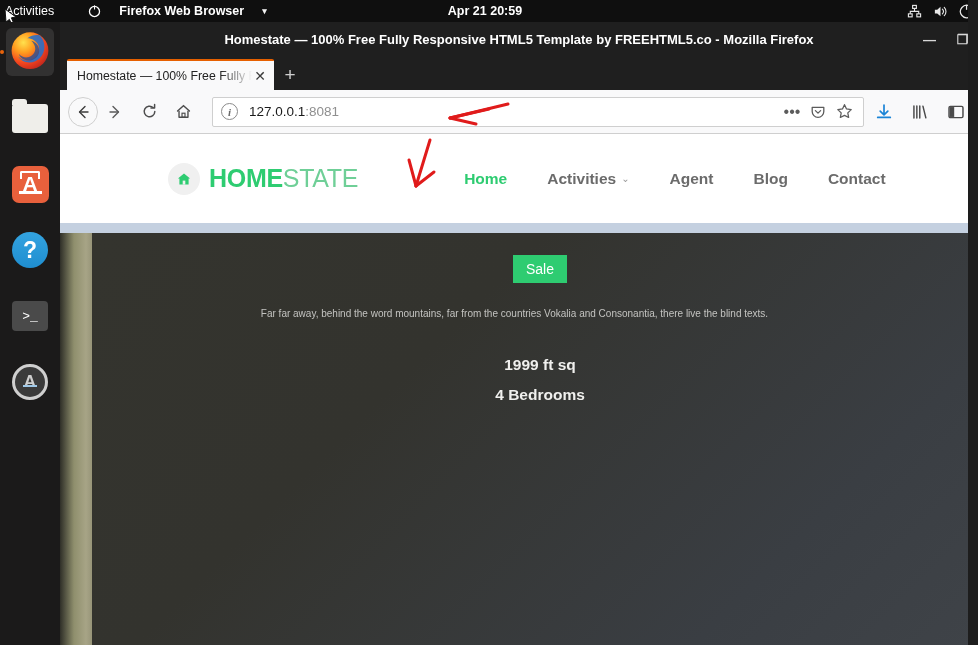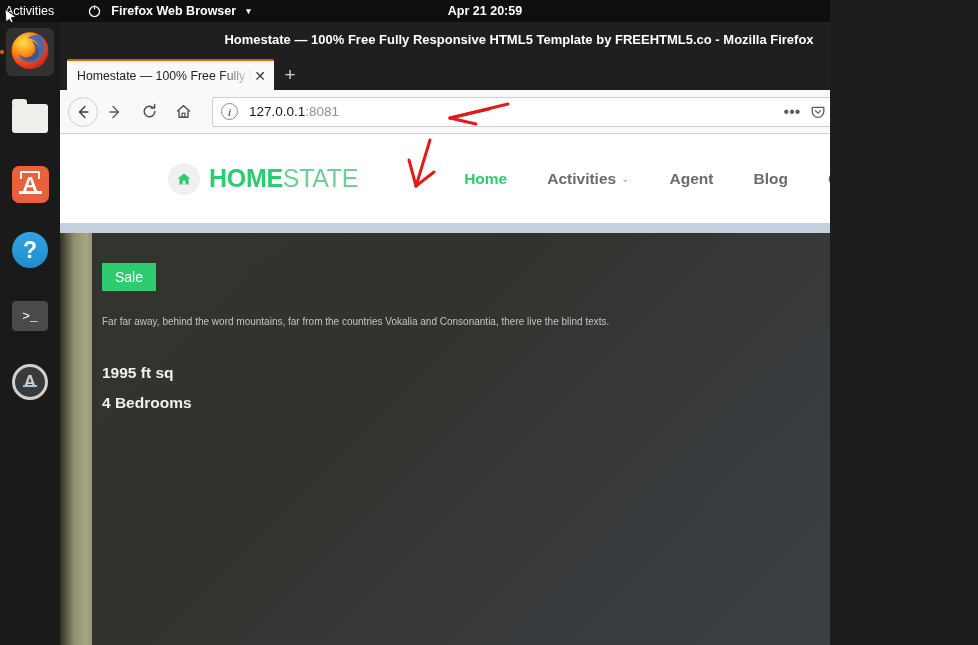--- a/index.html
+++ b/index.html
@@ -2,31 +2,31 @@
 <html><head>
 <meta charset="utf-8">
 <style>
   * { box-sizing: border-box; margin: 0; padding: 0; }
   html, body {
     width: 978px; height: 645px;
     overflow: hidden;
     font-family: "Liberation Sans", sans-serif;
     background: #1d1d1d;
   }
-  #screen { position: relative; width: 830px; height: 645px; overflow: hidden; }
+  #screen { position: relative; width: 968px; height: 645px; overflow: hidden; }
 
   
   .topbar {
     position: absolute; left: 0; top: 0; width: 978px; height: 22px;
     background: #0f0f0f; color: #e6e6e6;
     font-size: 12.5px; display: flex; align-items: center;
   }
   .topbar .activities { margin-left: 5px; color: #fff; font-size: 12.5px; }
   .topbar .app-menu {
-    display: flex; align-items: center; gap: 10px;
+    display: flex; align-items: center; gap: 18px;
     margin-left: 34px; color: #fff; font-weight: bold; font-size: 12.5px;
   }
   .topbar .app-menu .ffglyph {
     display:inline-block; width:13px; height:13px; line-height:13px;
     text-align:center; font-size: 13px; color:#fff;
   }
   .topbar .caret { font-size: 9px; opacity: .95; }
   .topbar .clock {
     position: absolute; left: 0; right: 8px; text-align: center;
     font-size: 12.5px; font-weight: bold; color: #fff; pointer-events: none;
@@ -176,21 +176,21 @@
   .hero {
     position: relative; height: 412px;
     background:
       linear-gradient(90deg, #2f2f28 0px, #8f8f6d 14px, #a7a486 26px, #8d8b70 36px, #6c6b58 46px);
     background-color: #53523f;
   }
   .hero-overlay {
     position: absolute; left: 32px; top: 0; right: 0; bottom: 0;
     background: linear-gradient(135deg, #34342e 0%, #33332e 35%, #3a3e43 78%, #3f4348 100%);
   }
-  .hero-inner { position: relative; padding-left: 42px; padding-top: 30px; }
+  .hero-inner { position: relative; padding-left: 42px; padding-top: 22px; text-align: center; }
   .badge-sale {
     display: inline-block; background: #2ecc71; color: #fff;
     font-size: 14px; padding: 6px 13px; margin-bottom: 22px;
   }
   .hero-title {
     font-size: 39px; font-weight: 300; color: #f2f2f2;
     letter-spacing: -0.2px; margin-bottom: 19px;
   }
   .hero-price {
     font-size: 37px; font-weight: 300; color: #4bc46f; margin-bottom: 30px;
@@ -417,21 +417,21 @@
         </div>
       </div>
 
       <div class="selband"></div>
 
       <div class="hero">
         <div class="hero-overlay"></div>
         <div class="hero-inner">
           <div class="badge-sale">Sale</div>
           <div class="hero-desc">Far far away, behind the word mountains, far from the countries Vokalia and Consonantia, there live the blind texts.</div>
-          <div class="hero-spec">1995 ft sq</div>
+          <div class="hero-spec">1999 ft sq</div>
           <div class="hero-spec">4 Bedrooms</div>
         </div>
       </div>
 
       <div class="pagescroll">
         <div class="thumb"></div>
       </div>
     </div>
   </div>
 

